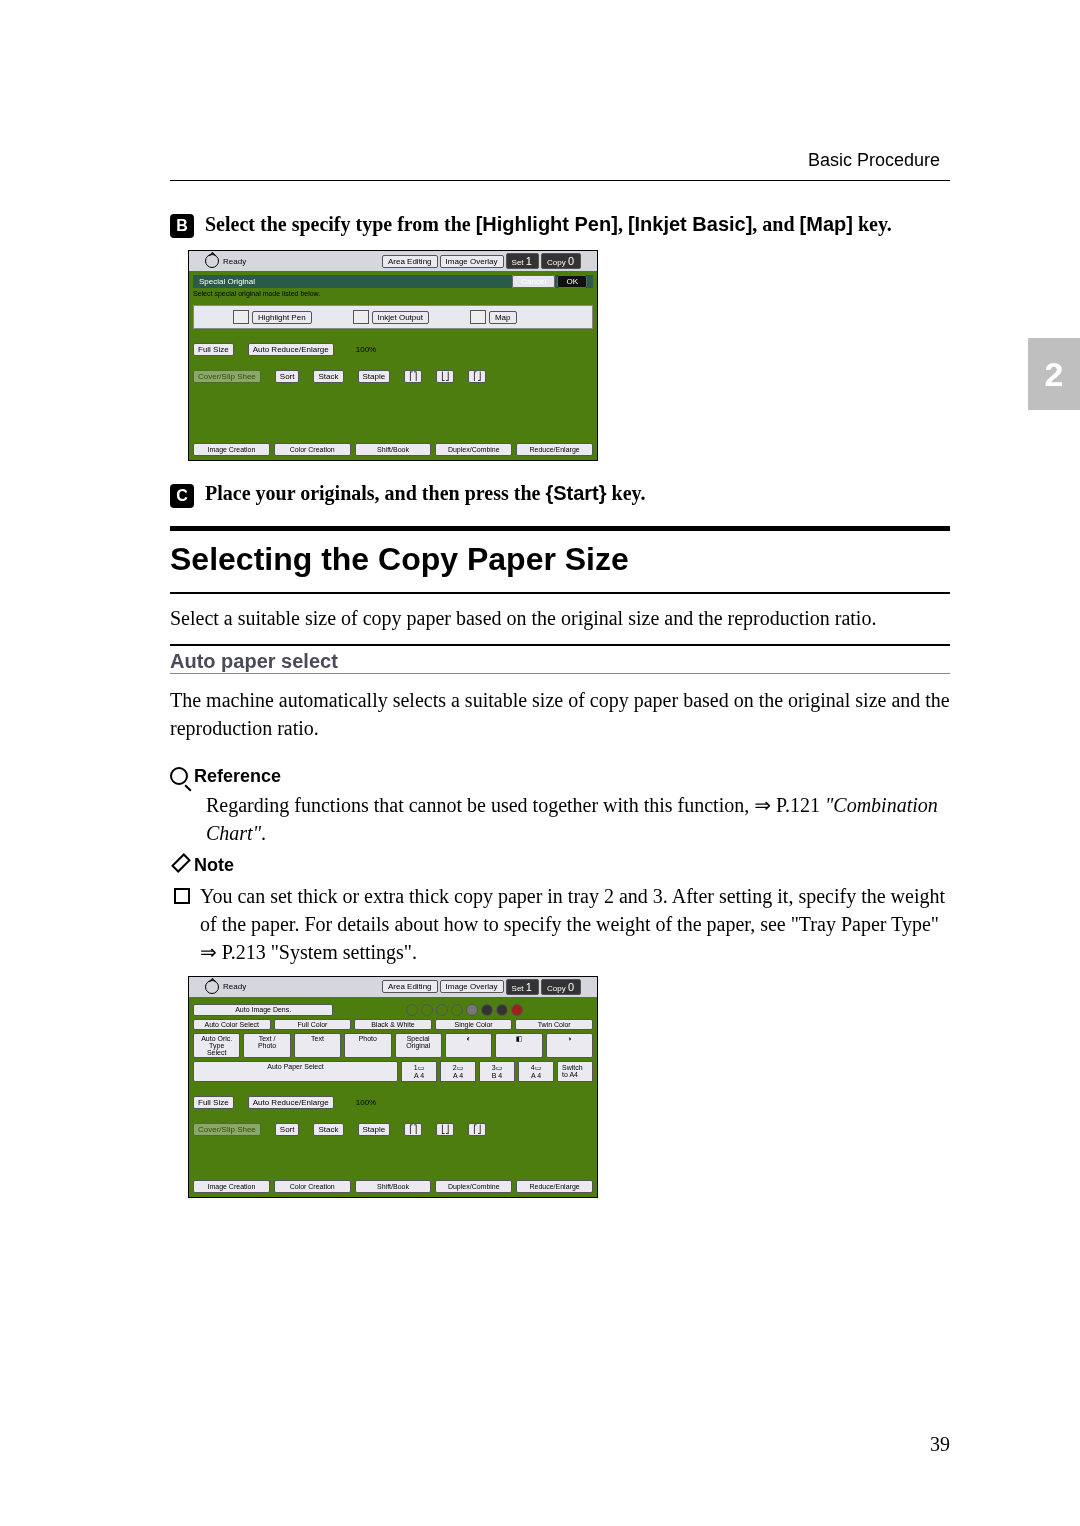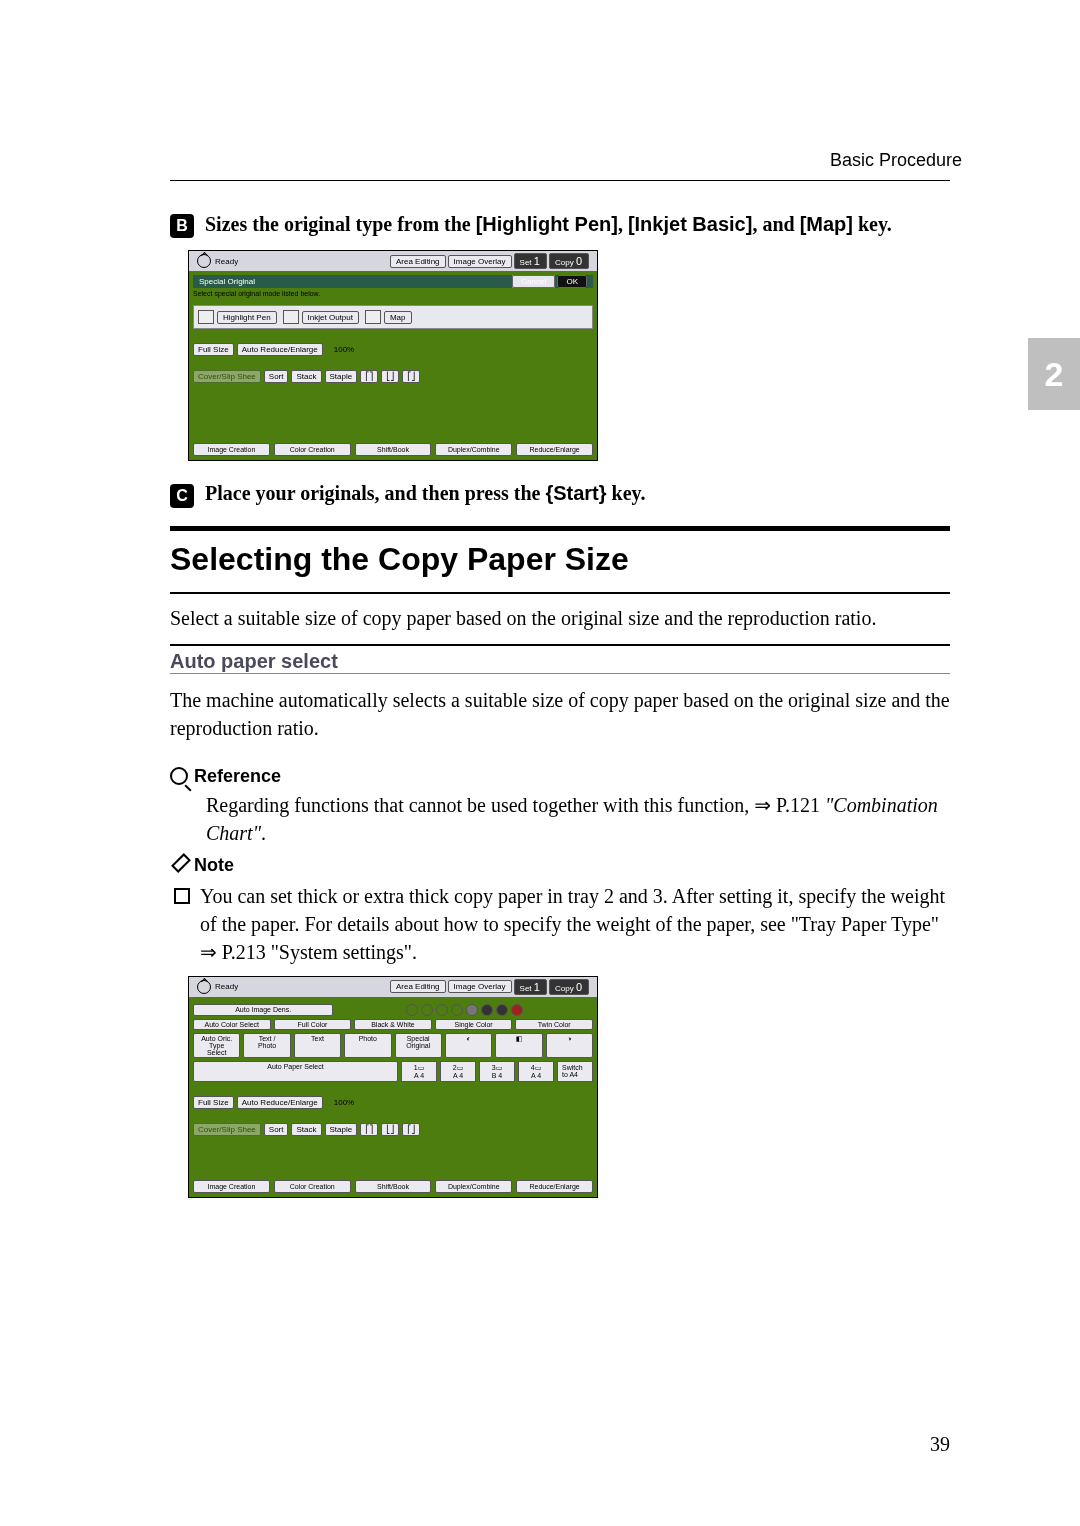--- a/index.html
+++ b/index.html
@@ -1,49 +1,49 @@
 <!DOCTYPE html>
 <html><head>
 <meta charset="utf-8">
 <style>
   * { box-sizing: border-box; margin: 0; padding: 0; }
   html, body { width: 1080px; height: 1526px; background: #fff; font-family: Georgia, 'Times New Roman', serif; color: #000; }
   .page { position: relative; width: 1080px; height: 1526px; padding: 150px 130px 70px 170px; }
-  .header { position: absolute; top: 150px; right: 118px; font-size: 18px; font-family: Arial, sans-serif; margin-left: 10px; }
+  .header { position: absolute; top: 150px; right: 140px; font-size: 18px; font-family: Arial, sans-serif; margin-left: 10px; }
   .hr-top { position: absolute; top: 180px; left: 170px; right: 130px; height: 1px; background: #000; }
 
   .content { position: absolute; top: 210px; left: 170px; right: 130px; }
 
   .instr { font-family: Georgia, serif; font-size: 20px; font-weight: bold; margin-bottom: 12px; line-height: 1.4; }
   .step-num { display: inline-flex; width: 24px; height: 24px; background: #000; color: #fff; border-radius: 4px; align-items: center; justify-content: center; font-family: Arial; font-size: 16px; font-weight: bold; margin-right: 6px; vertical-align: middle; }
   .key { font-family: Arial, sans-serif; font-weight: bold; }
 
   .screenshot { display: block; margin: 8px 0 18px 18px; border: 1px solid #000; padding: 0; background: #fff; }
   .shot-inner { background: #d6d6de; }
-  .shot-topbar { display: flex; align-items: center; justify-content: space-between; background: #d6d6de; padding: 2px 8px; font-size: 8px; font-family: Arial; }
+  .shot-topbar { display: flex; align-items: center; justify-content: space-between; background: #d6d6de; padding: 2px 16px; font-size: 8px; font-family: Arial; }
   .shot-ready { display: flex; align-items: center; gap: 4px; }
   .circle-icon { width: 14px; height: 14px; border: 1px solid #000; border-radius: 50%; display: inline-block; position: relative; }
   .circle-icon::after { content: ""; position: absolute; top: -2px; left: 4px; width: 4px; height: 4px; border-left: 1px solid #000; border-top: 1px solid #000; transform: rotate(45deg); }
   .topbar-btns { display: flex; gap: 2px; align-items: center; }
   .chip { border: 1px solid #555; background: #eaeaf0; padding: 1px 5px; font-size: 8px; border-radius: 2px; }
   .chip-dark { background: #333; color: #fff; }
   .counter { font-size: 11px; letter-spacing: 1px; }
 
   .shot-body { background: #4d7c0f; padding: 4px; font-size: 8px; font-family: Arial; }
   .spec-bar { background: #2a5a4a; color: #fff; padding: 2px 6px; display: flex; justify-content: space-between; align-items: center; margin-bottom: 2px; }
   .btn-s { border: 1px solid #666; background: #e6e6ee; padding: 1px 8px; font-size: 8px; border-radius: 2px; }
   .btn-black { background: #111; color: #fff; }
   .icon-box { width: 16px; height: 14px; border: 1px solid #555; background: #eee; }
 
   .row-panel { border: 1px solid #888; background: #e8e8ef; padding: 4px; margin-bottom: 3px; }
   .options-row { display: flex; gap: 6px; align-items: center; }
 
-  .opt { display: flex; align-items: center; gap: 3px; }
-
-  .row2 { display: flex; gap: 3px; align-items: center; margin-top: 14px; }
+  .opt { display: flex; align-items: center; gap: 3px; margin-left: 35px; }
+
+  .row2 { display: flex; gap: 14px; align-items: center; margin-top: 14px; }
   .row2 .chip { padding: 1px 4px; }
 
   .bottom-tabs { display: flex; gap: 4px; margin-top: 60px; }
   .bottom-tabs .chip { flex: 1; text-align: center; padding: 2px 2px; font-size: 7px; }
 
   .side-tab { position: absolute; right: 0; top: 338px; width: 52px; height: 72px; background: #bfbfbf; color: #fff; font-family: Arial; font-size: 34px; font-weight: bold; display: flex; align-items: center; justify-content: center; }
 
   .thick-hr { height: 5px; background: #000; margin: 18px 0 10px; }
   .thin-hr { height: 2px; background: #000; margin: 14px 0 10px; }
 
@@ -86,21 +86,21 @@
 <div class="page">
   <div class="header">Basic Procedure</div>
   <div class="hr-top"></div>
 
   <div class="side-tab">2</div>
 
   <div class="content">
 
     <div class="instr">
       <span class="step-num">B</span>
-      <span>Sizes the original type from the </span><span class="key">[Highlight Pen]</span><span>, </span><span class="key">[Inkjet Basic]</span><span>, and </span><span class="key">[Map]</span><span> key.</span>
+      <span>Select the specify type from the </span><span class="key">[Highlight Pen]</span><span>, </span><span class="key">[Inkjet Basic]</span><span>, and </span><span class="key">[Map]</span><span> key.</span>
     </div>
 
     <div class="screenshot" style="width:410px;">
       <div class="shot-inner">
         <div class="shot-topbar">
           <div class="shot-ready">
               <span class="circle-icon"></span>
               <span>Ready</span>
             </div>
           <div class="topbar-btns">

